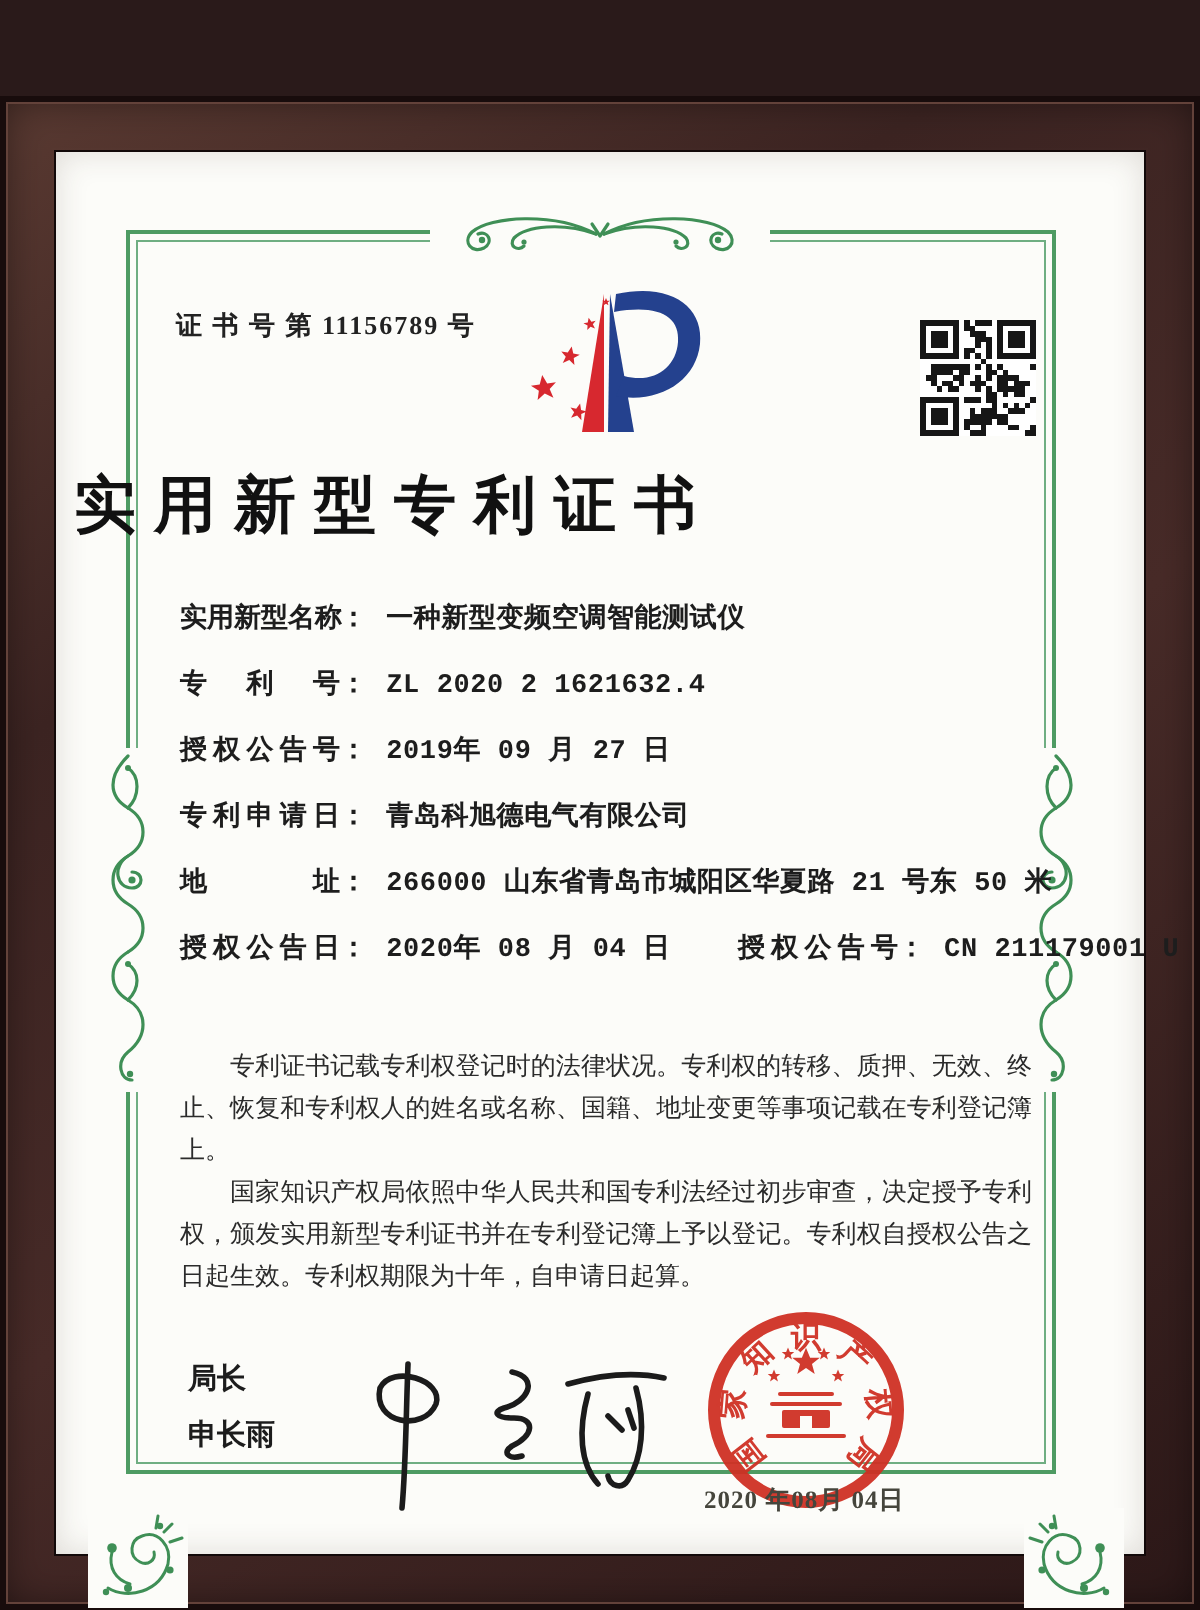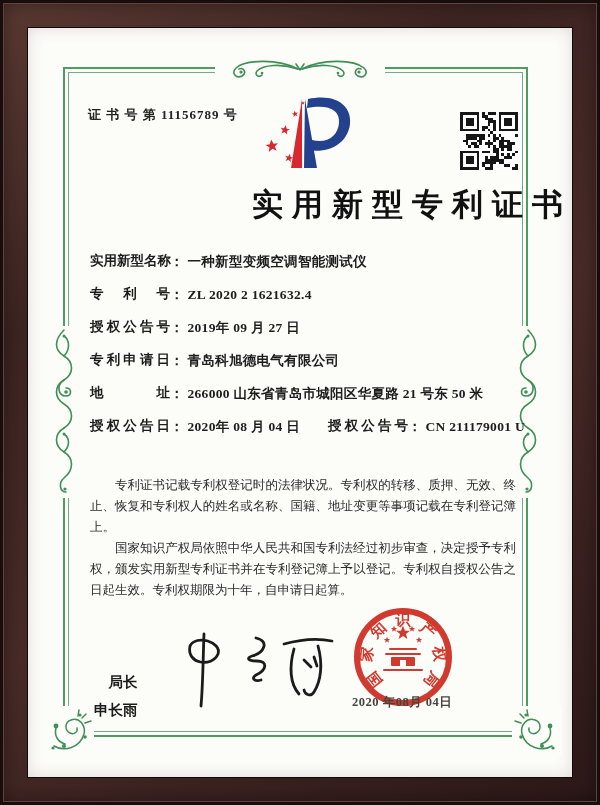--- a/index.html
+++ b/index.html
@@ -1,41 +1,41 @@
 <!DOCTYPE html>
 <html><head>
 <meta charset="utf-8">
 <style>
   html,body{margin:0;padding:0;}
   body{width:600px;height:805px;position:relative;overflow:hidden;
        font-family:"Liberation Serif","DejaVu Serif",serif;background:#2a1a1a;}
   .frame{position:absolute;inset:0;
     background:linear-gradient(145deg,#5a3a32 0%,#3c2422 28%,#482b28 55%,#2c1818 100%);
-    box-shadow:inset 0 0 0 3px #180c0c, inset 0 0 0 4px #63423a, inset 0 0 22px rgba(0,0,0,.55);}
+    box-shadow:inset 0 0 0 3px #180c0c, inset 0 0 0 4px #63423a, inset 0 0 22px rgba(0,0,0,.55);margin-top:48px;}
   .paper{position:absolute;inset:28px;background:#fcfcf9;
     box-shadow:0 0 0 1px #120909, inset 0 0 16px rgba(70,50,35,.16);}
   .gb-outer{position:absolute;left:35px;top:39px;right:44px;bottom:40px;border:2px solid #4e9b63;}
   .gb-inner{position:absolute;left:40px;top:44px;right:49px;bottom:45px;border:1px solid #6fae82;}
   .orn{position:absolute;}
   .cert-no{position:absolute;left:60px;top:78px;font-size:13px;color:#222;letter-spacing:1px;font-weight:bold;}
   .logo{position:absolute;left:217px;top:64px;}
   .qr{position:absolute;left:432px;top:84px;width:58px;height:58px;}
-  .title{position:absolute;left:0;top:156px;width:100%;margin:0;text-align:right;
+  .title{position:absolute;left:0;top:156px;width:100%;margin:0;text-align:left;
     font-size:31px;font-weight:bold;letter-spacing:9px;color:#111;text-indent:9px;}
-  .fields{position:absolute;left:62px;top:224px;width:430px;}
+  .fields{position:absolute;left:62px;top:224px;width:430px;font-family:Liberation Mono, monospace;}
   .field-row{height:20px;margin-bottom:13px;white-space:nowrap;}
   .flabel{display:inline-block;width:80px;font-size:13.5px;font-weight:bold;color:#1d1d1d;
     text-align:justify;text-align-last:justify;vertical-align:top;}
   .fcolon{font-size:13.5px;font-weight:bold;color:#1d1d1d;}
   .fval{font-size:13.5px;font-weight:bold;color:#1d1d1d;letter-spacing:.3px;}
   .pair2{margin-left:24px;}
   .paras{position:absolute;left:62px;top:447px;width:426px;}
   .paras p{margin:0;font-size:12.5px;line-height:21px;color:#2b2b2b;
     text-align:justify;text-indent:2em;font-weight:500;}
-  .signer{position:absolute;left:66px;top:640px;text-align:right;}
+  .signer{position:absolute;left:66px;top:600px;}
   .signer div{font-size:14.5px;font-weight:bold;color:#1c1c1c;line-height:28px;}
   .signature{position:absolute;left:138px;top:594px;}
   .seal{position:absolute;left:309px;top:563px;opacity:.94;}
   .seal-date{position:absolute;left:324px;top:666px;width:160px;font-size:12.5px;
     font-weight:bold;color:#45453c;letter-spacing:.5px;}
 </style>
 </head>
 <body>
 
 <div class="frame">

